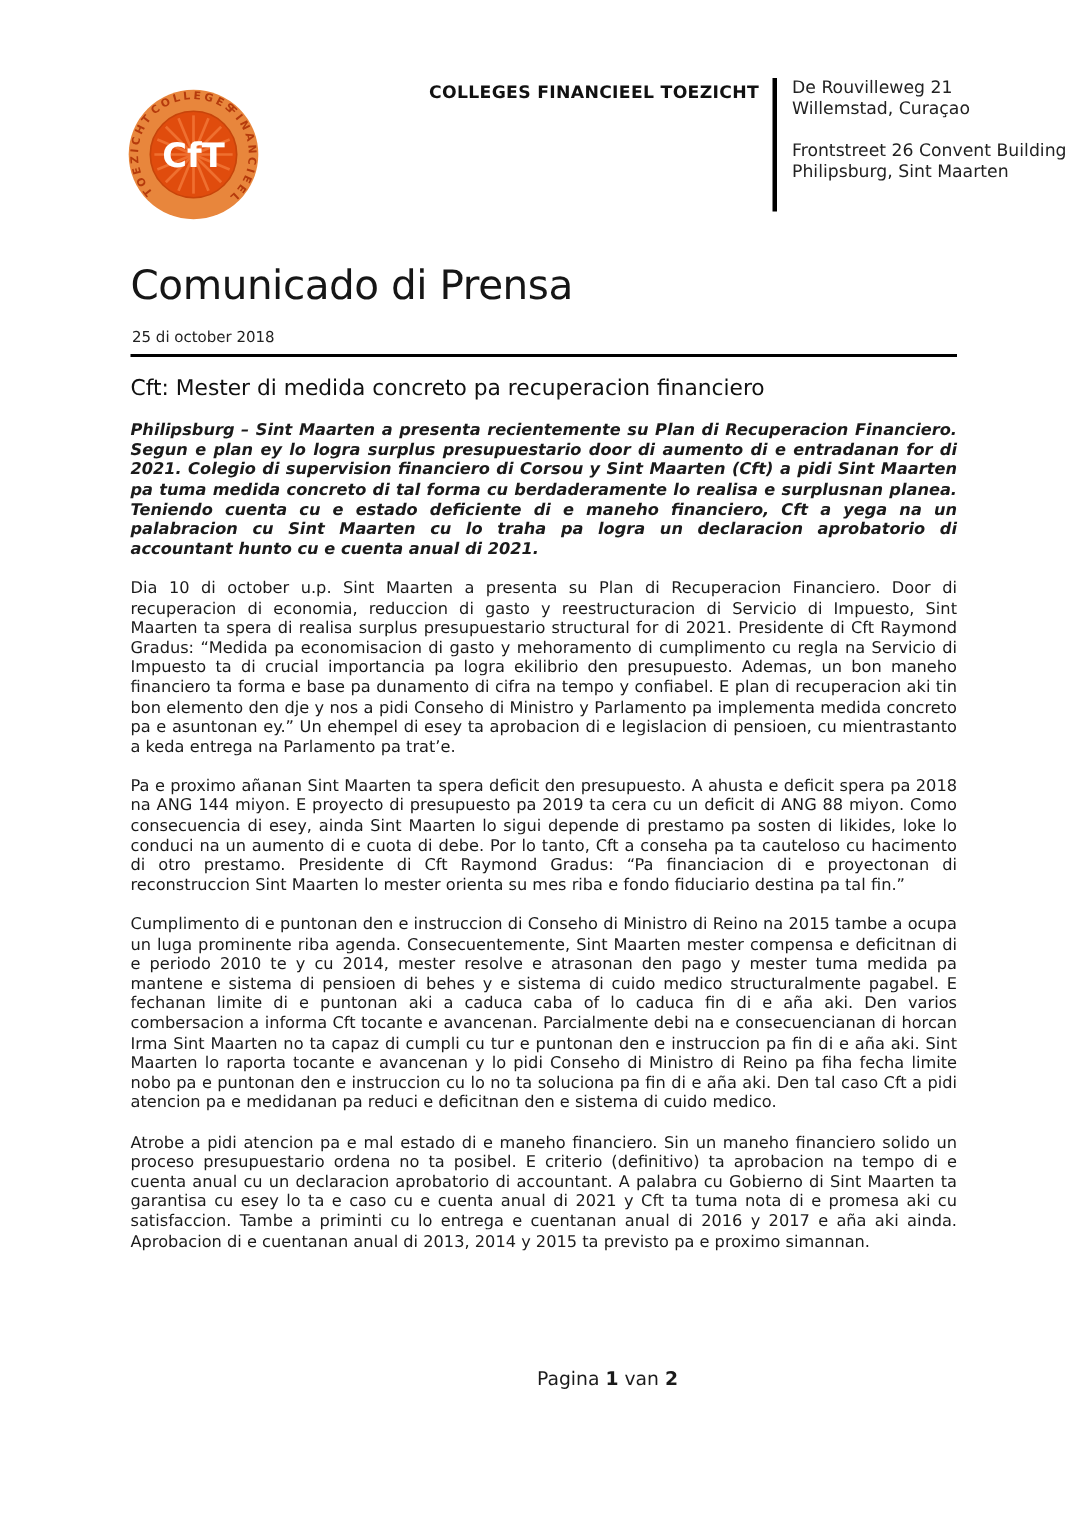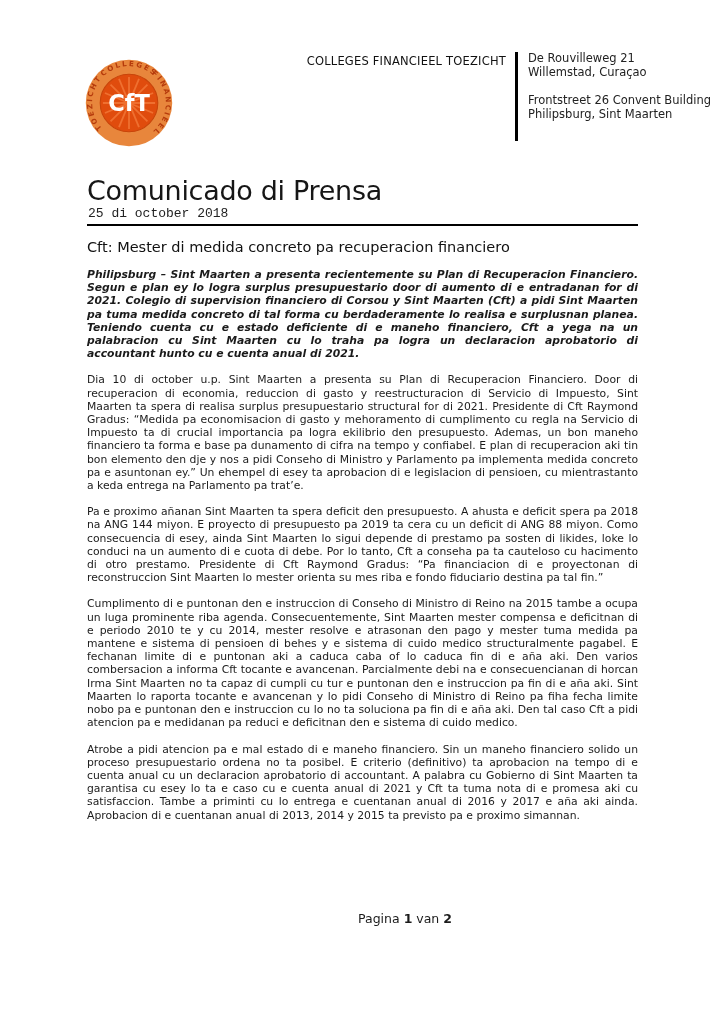--- a/index.html
+++ b/index.html
@@ -22,21 +22,21 @@
     width: 90px;
     height: 90px;
   }
   .org-name {
     position: absolute;
     left: 180px;
     top: 54px;
     width: 326px;
     text-align: right;
     font-size: 11.5px;
-    font-weight: normal;
+    font-weight: bold;
     letter-spacing: 0.2px;
     color: #111;
     white-space: nowrap;
   }
   .head-divider {
     position: absolute;
     left: 515px;
     top: 52px;
     width: 3px;
     height: 89px;
@@ -63,25 +63,24 @@
   }
   .doc-title {
     font-size: 27px;
     line-height: 28px;
     font-weight: 400;
     letter-spacing: -0.3px;
     color: #161616;
     margin: 0;
   }
   .doc-date {
-    font-size: 13px;
+    font-size: 10px;
     line-height: 12px;
-    margin: 3px 0 0 1px;
+    margin: 15px 0 0 1px;
     color: #222;
-    font-family: Liberation Mono, monospace;
   }
   .title-rule {
     border: none;
     border-top: 2px solid #000;
     margin: 4px 0 0 0;
   }
   .doc-heading {
     font-size: 14.5px;
     line-height: 16px;
     font-weight: normal;

